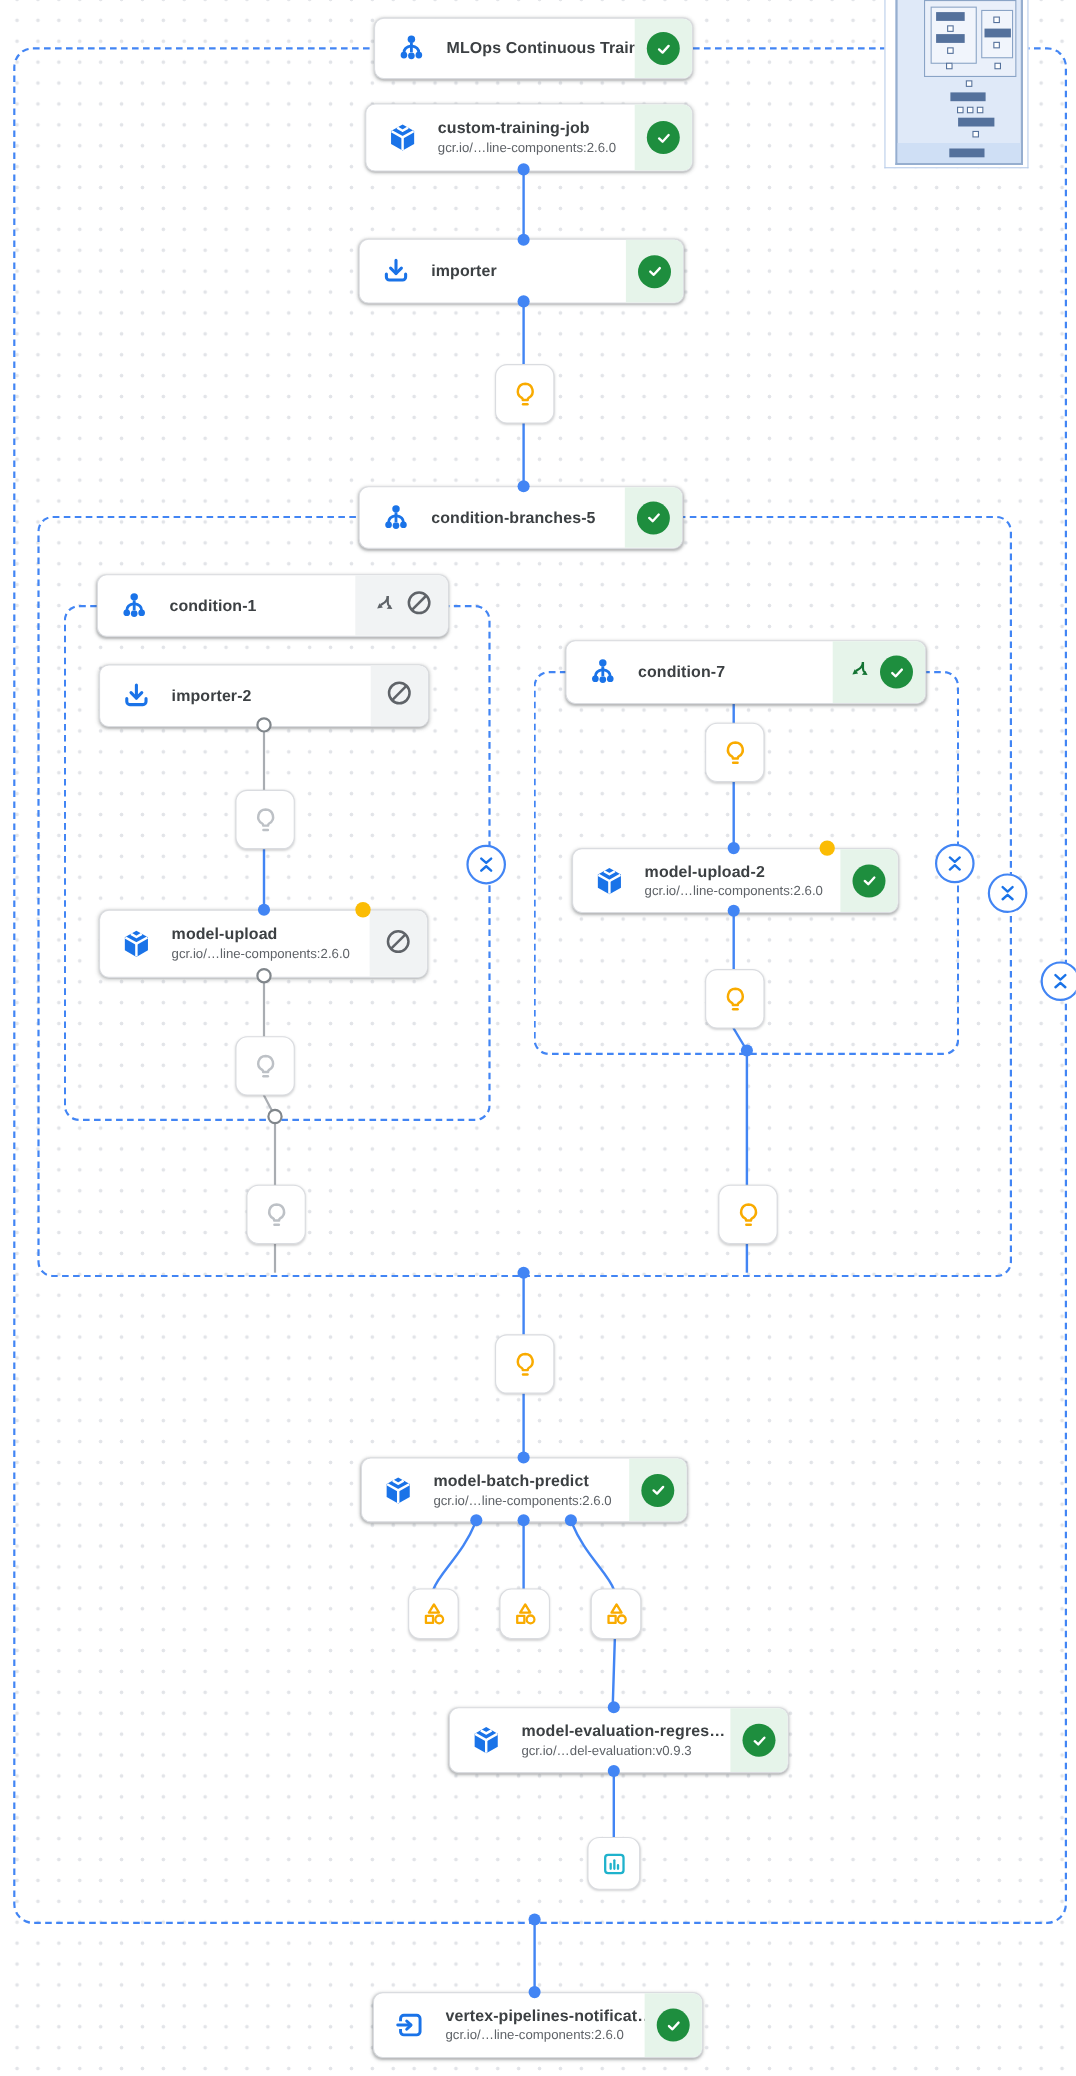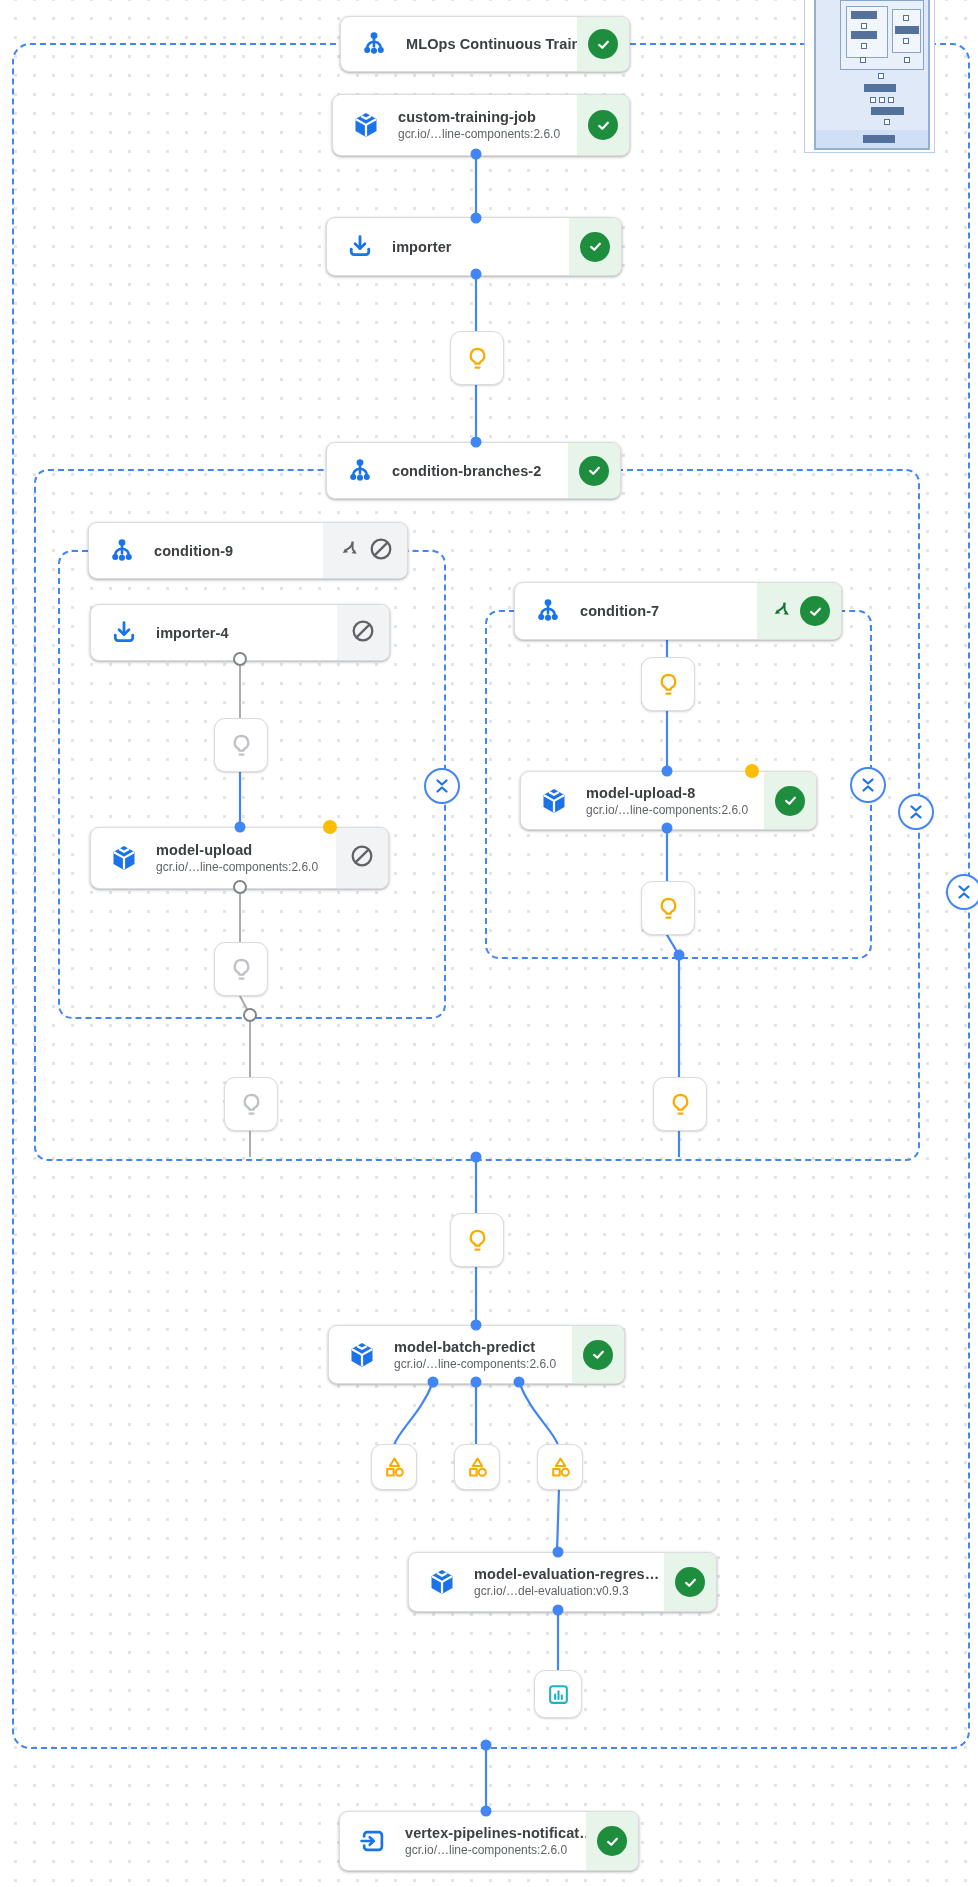--- a/index.html
+++ b/index.html
@@ -165,21 +165,21 @@
       <path d="M12,7.4 V15" fill="none" stroke-width="2.2"></path>
       <path d="M12,10 C8,10.5 6.2,12 6.2,15.5" fill="none" stroke-width="2.2"></path>
       <path d="M12,10 C16,10.5 17.8,12 17.8,15.5" fill="none" stroke-width="2.2"></path>
       <circle cx="6.2" cy="17.2" r="2.6" stroke="none"></circle>
           <circle cx="12" cy="17.8" r="2.6" stroke="none"></circle>
           <circle cx="17.8" cy="17.2" r="2.6" stroke="none"></circle>
     </g>
       </svg>
   </span>
   <div class="titles">
-      <div class="n-title">condition-branches-2</div>
+      <div class="n-title">condition-branches-5</div>
     </div>
   <div class="status one green">
     <span class="check">
       <svg width="19" height="19" viewBox="0 0 24 24">
           <polyline points="6.5,12.5 10.5,16.2 17.5,8.5" fill="none" stroke="#fff" stroke-width="2.7" stroke-linecap="round" stroke-linejoin="round"></polyline>
         </svg>
     </span>
   </div>
 </div>
 
@@ -191,21 +191,21 @@
       <path d="M12,7.4 V15" fill="none" stroke-width="2.2"></path>
       <path d="M12,10 C8,10.5 6.2,12 6.2,15.5" fill="none" stroke-width="2.2"></path>
       <path d="M12,10 C16,10.5 17.8,12 17.8,15.5" fill="none" stroke-width="2.2"></path>
       <circle cx="6.2" cy="17.2" r="2.6" stroke="none"></circle>
           <circle cx="12" cy="17.8" r="2.6" stroke="none"></circle>
           <circle cx="17.8" cy="17.2" r="2.6" stroke="none"></circle>
     </g>
       </svg>
   </span>
   <div class="titles">
-      <div class="n-title">condition-9</div>
+      <div class="n-title">condition-1</div>
     </div>
   <div class="status wide gray">
     <span>
       <svg width="23" height="23" viewBox="0 0 22 22">
         <g fill="none" stroke="#5f6368" stroke-width="1.9">
           <path d="M15.8,4.6 C15.8,8.2 14.1,9.9 11,11.6 L9.6,12.4"></path>
           <path d="M15.8,4.6 V10.2 C15.8,12.1 16.3,12.9 17.5,13.9"></path>
         </g>
         <polygon points="6.6,15.4 11.6,14.6 8.6,11" fill="#5f6368"></polygon>
         <polygon points="19.8,16 14.8,15.6 17.9,12.4" fill="#5f6368"></polygon>
@@ -226,21 +226,21 @@
   <span class="nicon">
     <svg width="28" height="28" viewBox="0 0 24 24">
         <g fill="none" stroke="#1A73E8" stroke-width="2.4" stroke-linecap="round" stroke-linejoin="round">
       <path d="M12,3.2 V13.2"></path>
           <path d="M7.8,9.2 12,13.4 16.2,9.2"></path>
       <path d="M4.5,13.8 v2.3 a2.4,2.4 0 0 0 2.4,2.4 h10.2 a2.4,2.4 0 0 0 2.4,-2.4 v-2.3"></path>
     </g>
       </svg>
   </span>
   <div class="titles">
-      <div class="n-title">importer-4</div>
+      <div class="n-title">importer-2</div>
     </div>
   <div class="status one gray">
     <span>
       <svg width="26" height="26" viewBox="0 0 24 24">
           <g fill="none" stroke="#5f6368" stroke-width="2.1">
         <circle cx="12" cy="12" r="8.6"></circle>
             <path d="M6.3,17.7 L17.7,6.3"></path>
       </g>
         </svg>
     </span>
@@ -315,21 +315,21 @@
     <svg width="28" height="28" viewBox="0 0 24 24">
       <path d="M12,1.8 21,6.9 V17.1 L12,22.2 3,17.1 V6.9 Z" fill="#1A73E8"></path>
       <g fill="none" stroke="#fff" stroke-width="1.9" stroke-linejoin="round">
         <path d="M3.4,7.1 12,11.9 20.6,7.1"></path>
           <path d="M12,11.9 V21.8"></path>
           <path d="M7.8,4.3 12,6.7 16.2,4.3"></path>
       </g>
     </svg>
   </span>
   <div class="titles">
-    <div class="n-title">model-upload-8</div>
+    <div class="n-title">model-upload-2</div>
     <div class="n-sub">gcr.io/…line-components:2.6.0</div>
   </div>
   <div class="status one green">
     <span class="check">
       <svg width="19" height="19" viewBox="0 0 24 24">
           <polyline points="6.5,12.5 10.5,16.2 17.5,8.5" fill="none" stroke="#fff" stroke-width="2.7" stroke-linecap="round" stroke-linejoin="round"></polyline>
         </svg>
     </span>
   </div>
 </div>

